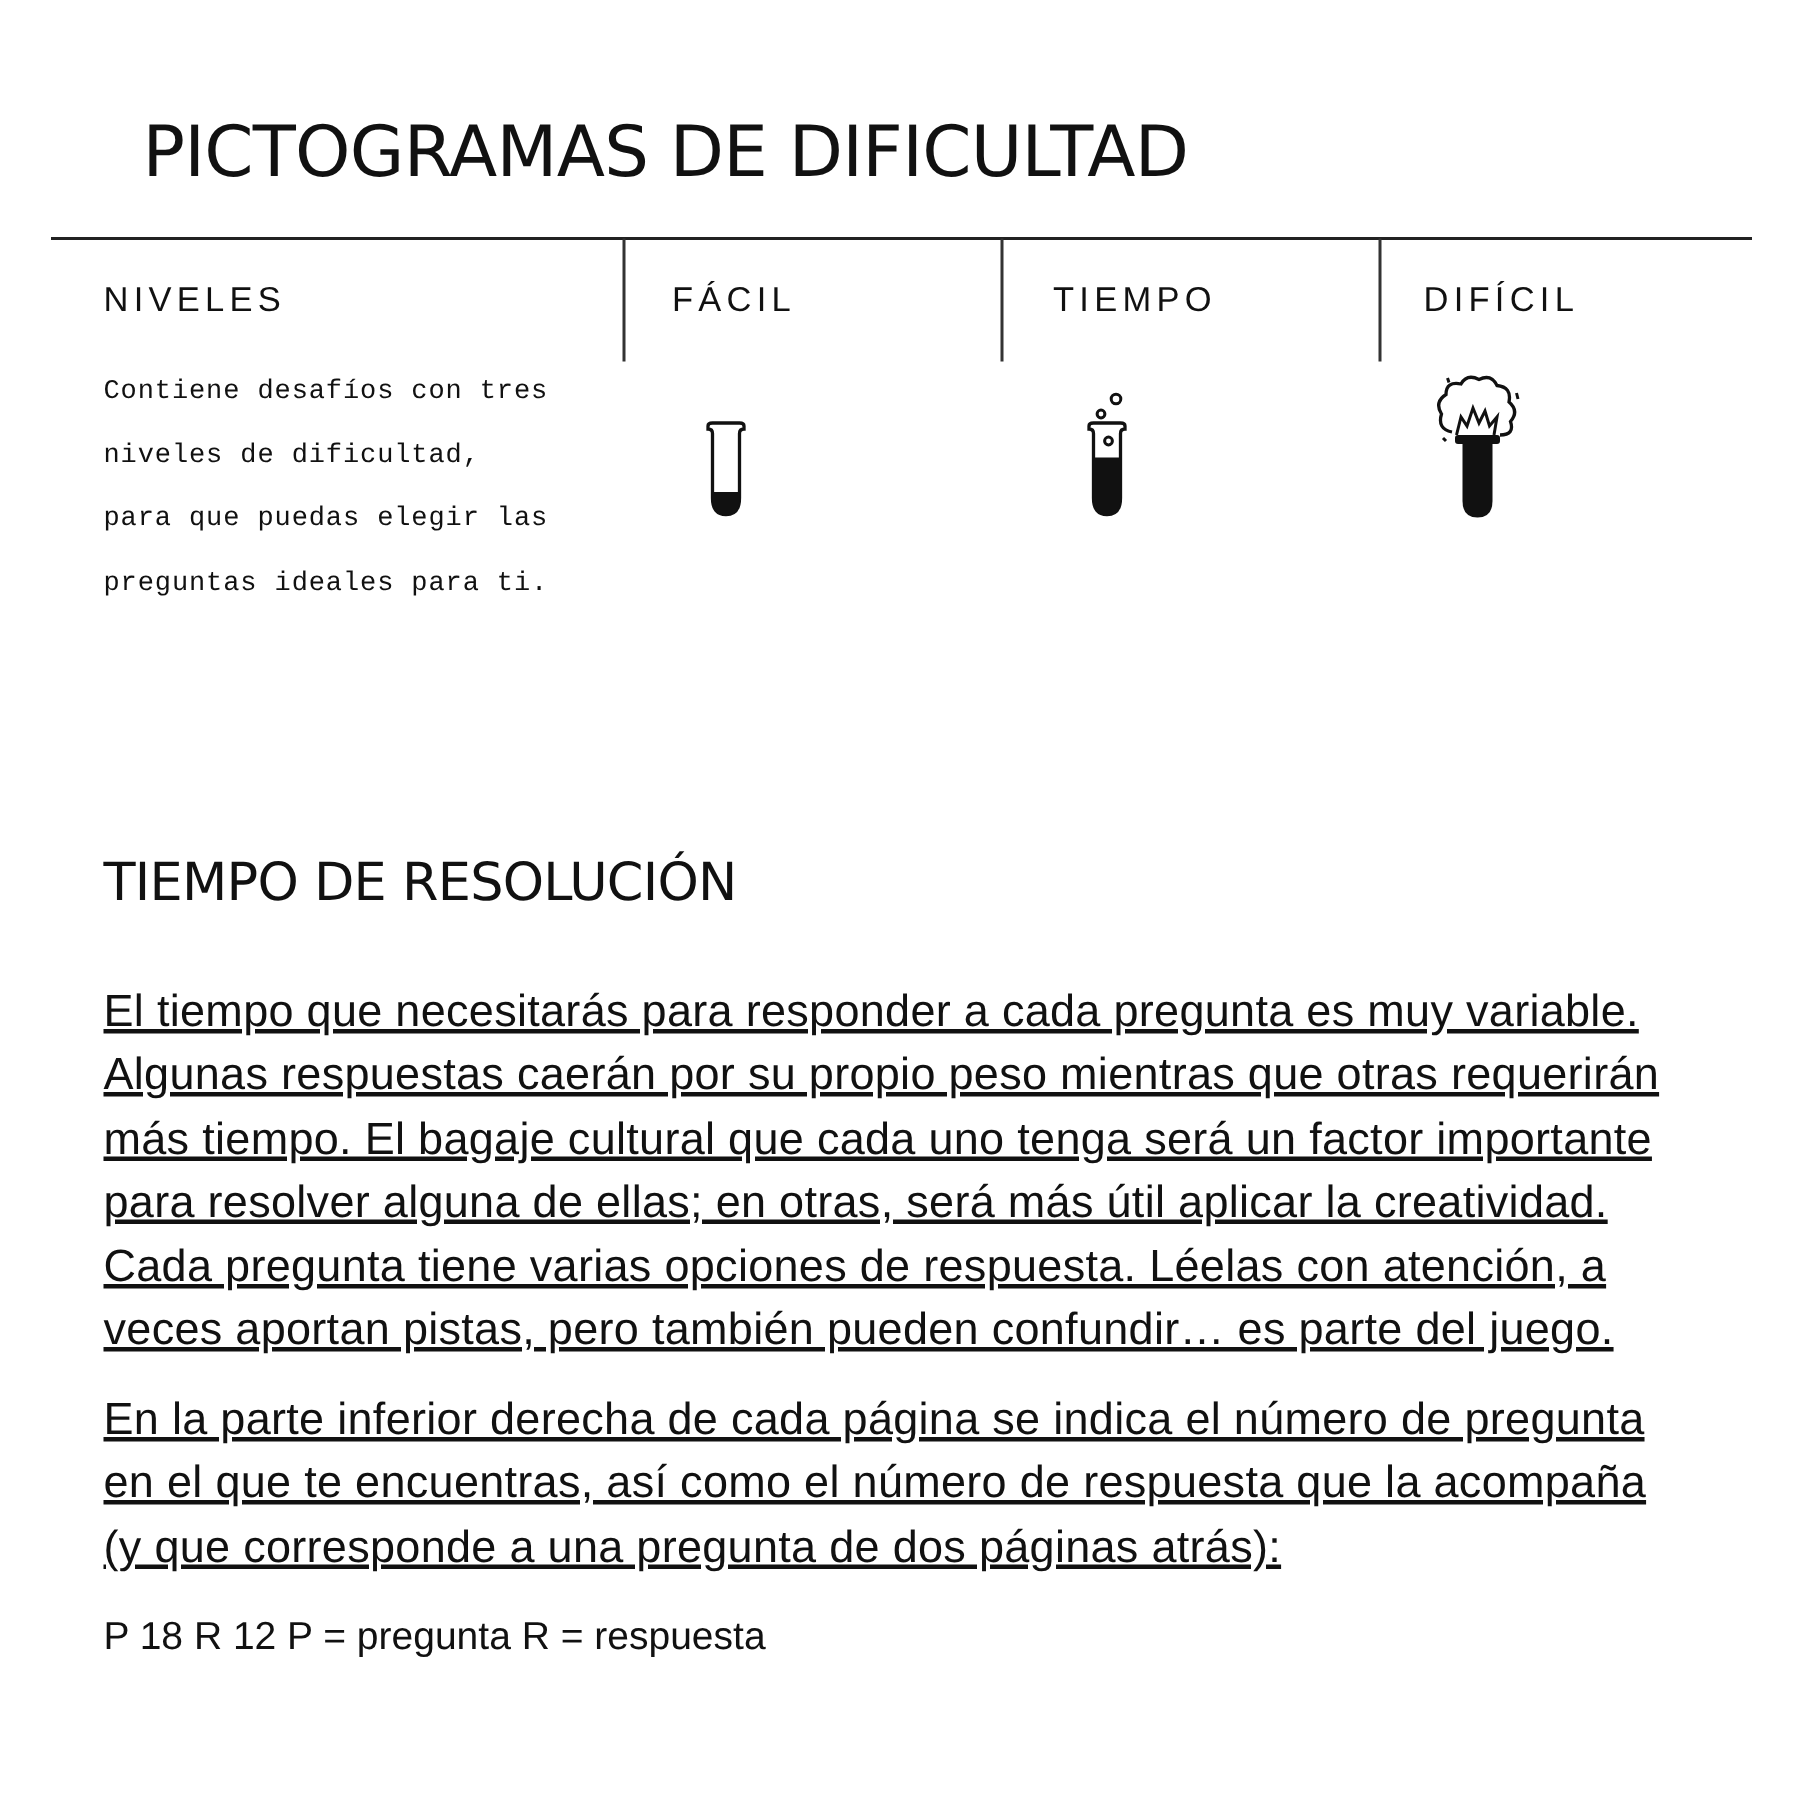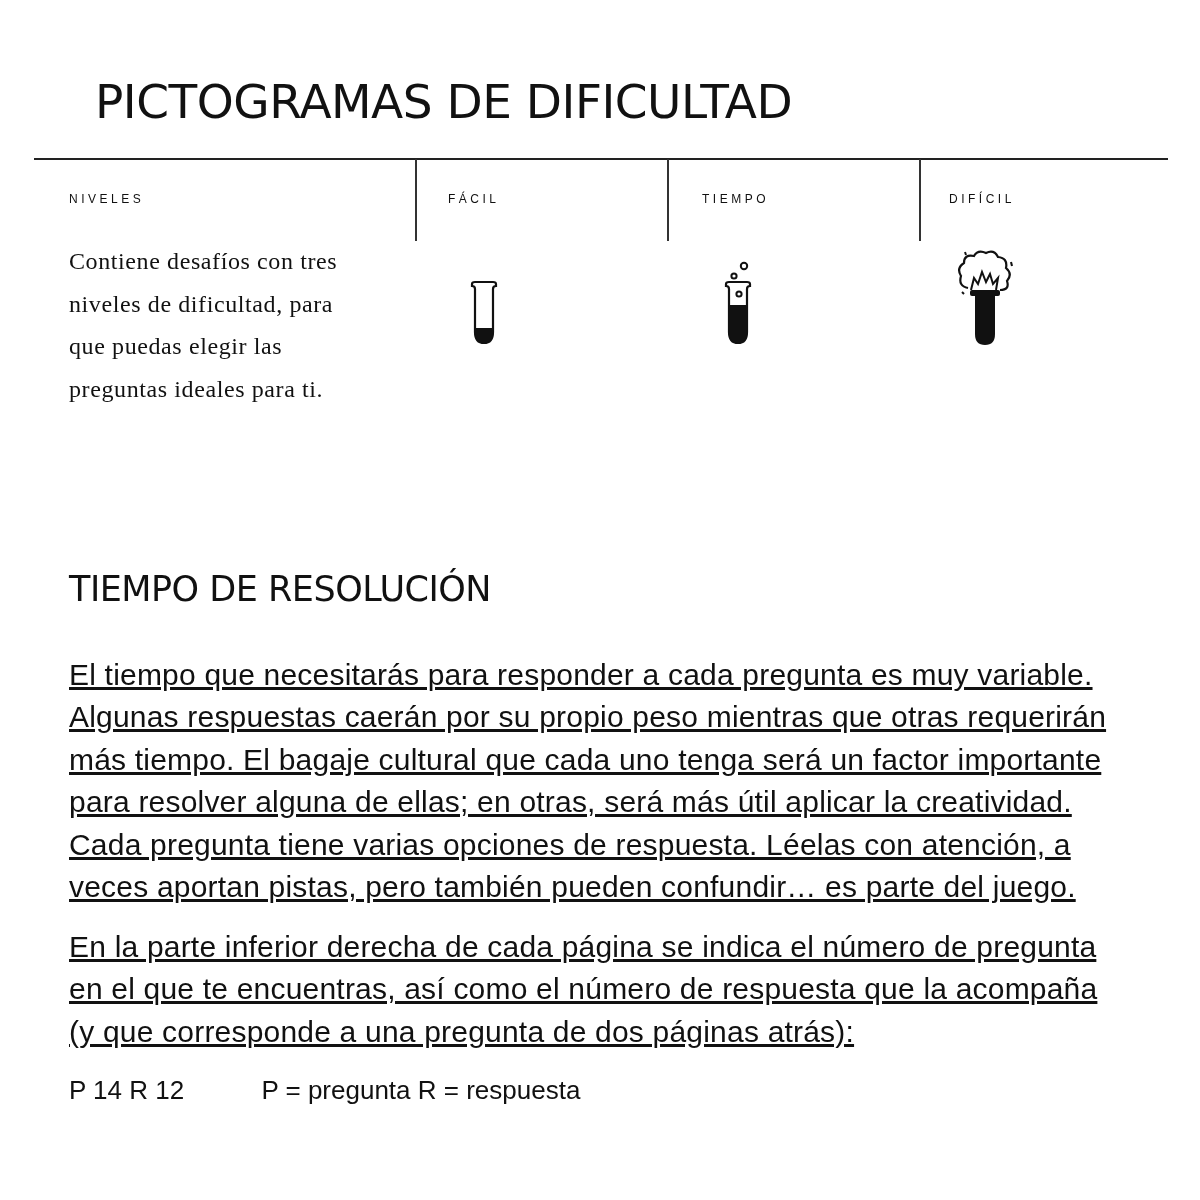--- a/index.html
+++ b/index.html
@@ -2,24 +2,24 @@
 <html><head>
 <meta charset="utf-8">
 <style>
   html, body { margin:0; padding:0; background:#ffffff; }
   body { width:1200px; height:1200px; position:relative; overflow:hidden;
          font-family:"DejaVu Sans", sans-serif; color:#111111; }
   .h1 { position:absolute; left:79px; top:58px; font-size:47px; font-weight:300;
         letter-spacing:-0.5px; line-height:56px; white-space:nowrap; margin:16px; font-weight:normal; }
   .rule { position:absolute; left:34px; top:158px; width:1134px; height:2px; background:#222; }
   .vline { position:absolute; top:159px; width:2px; height:82px; background:#333; }
-  .colhead { position:absolute; top:186px; font-size:12px; letter-spacing:3.5px; line-height:26px;
+  .colhead { position:absolute; top:186px; font-size:23px; letter-spacing:3.5px; line-height:26px;
              white-space:nowrap; font-family:"Liberation Sans", sans-serif; }
-  .intro { position:absolute; left:69px; top:240px; width:300px; font-size:24px; line-height:42.5px;
-           font-family:Liberation Serif, serif; margin:0; letter-spacing:0.6px; }
+  .intro { position:absolute; left:69px; top:240px; width:300px; font-size:18px; line-height:42.5px;
+           font-family:Liberation Mono, monospace; margin:0; letter-spacing:0.6px; }
   .icon { position:absolute; }
   .h2 { position:absolute; left:69px; top:560px; font-size:35px; line-height:58px; margin:0;
         font-weight:normal; letter-spacing:-0.5px; white-space:nowrap; }
   .body-p { position:absolute; left:69px; width:1060px; font-size:30px; line-height:42.4px;
             font-family:"Liberation Sans", sans-serif; margin:0; letter-spacing:0.2px;text-decoration:underline; }
   .legend { position:absolute; left:69px; top:1070px; font-size:26px; line-height:40px;
             font-family:"Liberation Sans", sans-serif; white-space:nowrap; }
   .legend span { display:inline-block; }
 </style>
 </head>
@@ -61,17 +61,17 @@
   <rect x="18" y="42" width="30" height="6" rx="2" fill="#111"></rect>
   <path d="M23 46 L43 46 L43 86 Q43 97 33 97 Q23 97 23 86 Z" fill="#111"></path>
 </svg>
 
 <h2 class="h2">TIEMPO DE RESOLUCIÓN</h2>
 
 <p class="body-p" style="top:654px">El tiempo que necesitarás para responder a cada pregunta es muy variable. Algunas respuestas caerán por su propio peso mientras que otras requerirán más tiempo. El bagaje cultural que cada uno tenga será un factor importante para resolver alguna de ellas; en otras, será más útil aplicar la creatividad. Cada pregunta tiene varias opciones de respuesta. Léelas con atención, a veces aportan pistas, pero también pueden confundir… es parte del juego.</p>
 <p class="body-p" style="top:926px">En la parte inferior derecha de cada página se indica el número de pregunta en el que te encuentras, así como el número de respuesta que la acompaña (y que corresponde a una pregunta de dos páginas atrás):</p>
 
 <div class="legend">
-  <span>P 14</span>
+  <span>P 18</span>
   <span style="">R 12</span>
-  <span style="margin-left:70px">P = pregunta</span>
+  <span style="">P = pregunta</span>
   <span style="">R = respuesta</span>
 </div>
 
 </body></html>

